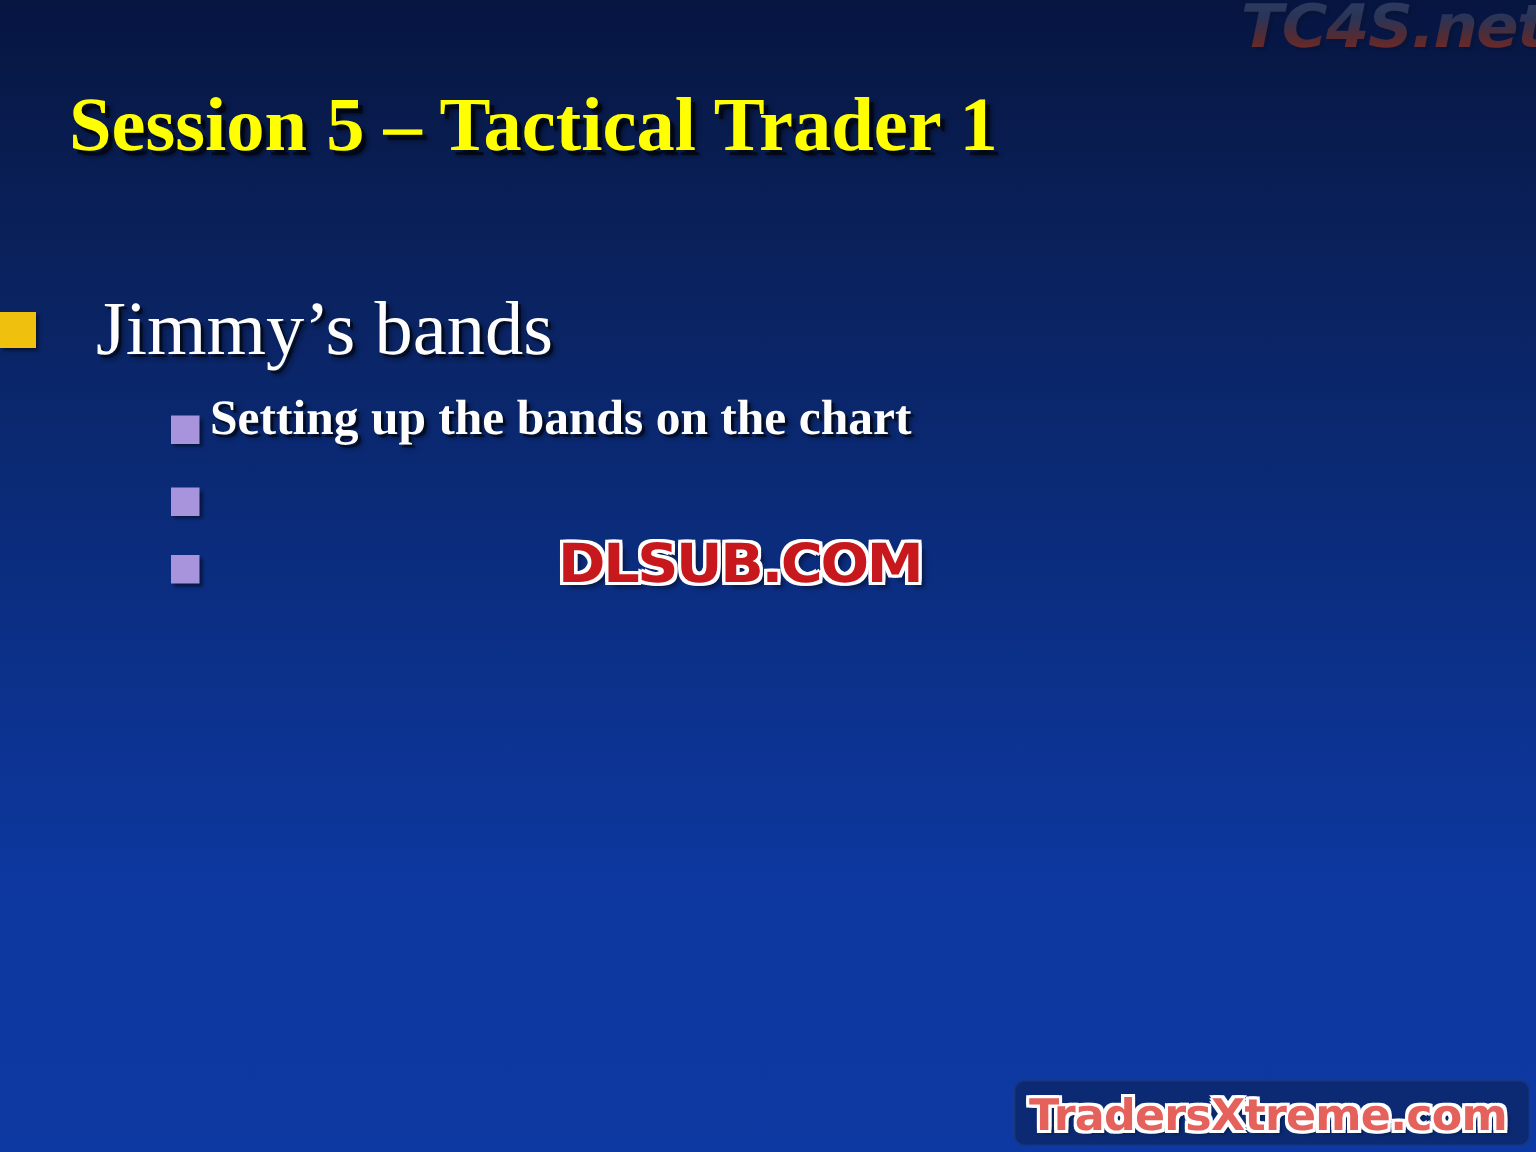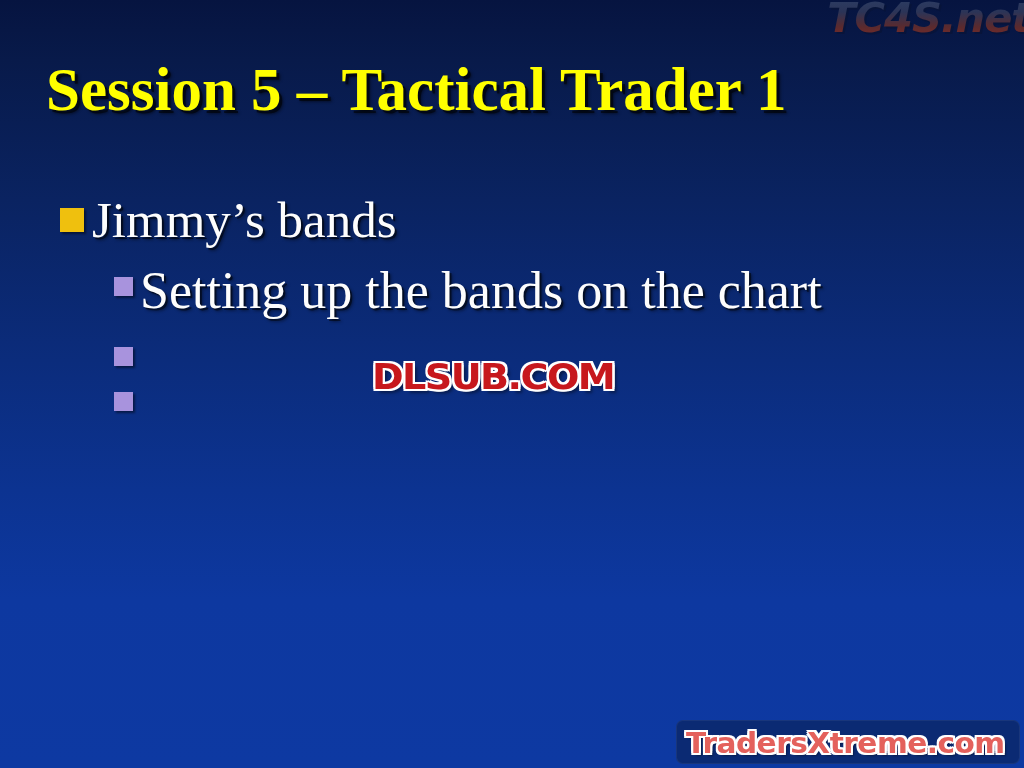--- a/index.html
+++ b/index.html
@@ -23,21 +23,21 @@
     font-family: "Liberation Serif", "DejaVu Serif", serif;
     -webkit-font-smoothing: antialiased;
   }
 
   
   .title {
     position: absolute;
     left: 46px;
     top: 58px;
     width: 940px;
-    font-size: 61px;
+    font-size: 51px;
     font-weight: bold;
     color: #ffff00;
     letter-spacing: 0px;
     line-height: 1.05;
     white-space: nowrap;
     text-shadow:
        3px 3px 0px rgba(0,0,0,0.55),
        4px 4px 3px rgba(0,0,0,0.45);
   }
 
@@ -47,22 +47,22 @@
     left: 0;
     top: 192px;
     width: 1024px;
   }
   .bullet-row {
     display: flex;
     align-items: flex-start;
     white-space: nowrap;
   }
   .lvl1 {
-    padding-left: 60px;
     margin-bottom: 12px;
+    gap: 32px;
   }
   .lvl2 {
     padding-left: 114px;
     margin-bottom: 10px;
   }
   .marker {
     flex: 0 0 auto;
     display: inline-block;
   }
   .marker-gold {
@@ -85,22 +85,23 @@
     color: #fdfdfd;
     text-shadow:
         2px 2px 0px rgba(0,0,0,0.50),
         3px 3px 3px rgba(0,0,0,0.40);
   }
   .lvl1 .btext {
     font-size: 51px;
     line-height: 1.12;
   }
   .lvl2 .btext {
-    font-size: 52px;
+    font-size: 33px;
     line-height: 1.15;
+    font-weight: bold;
   }
 
   
   .wm-tc4s {
     position: absolute;
     right: -6px;
     top: -2px;
     font-family: "DejaVu Sans", "Liberation Sans", sans-serif;
     font-weight: bold;
     font-style: italic;

